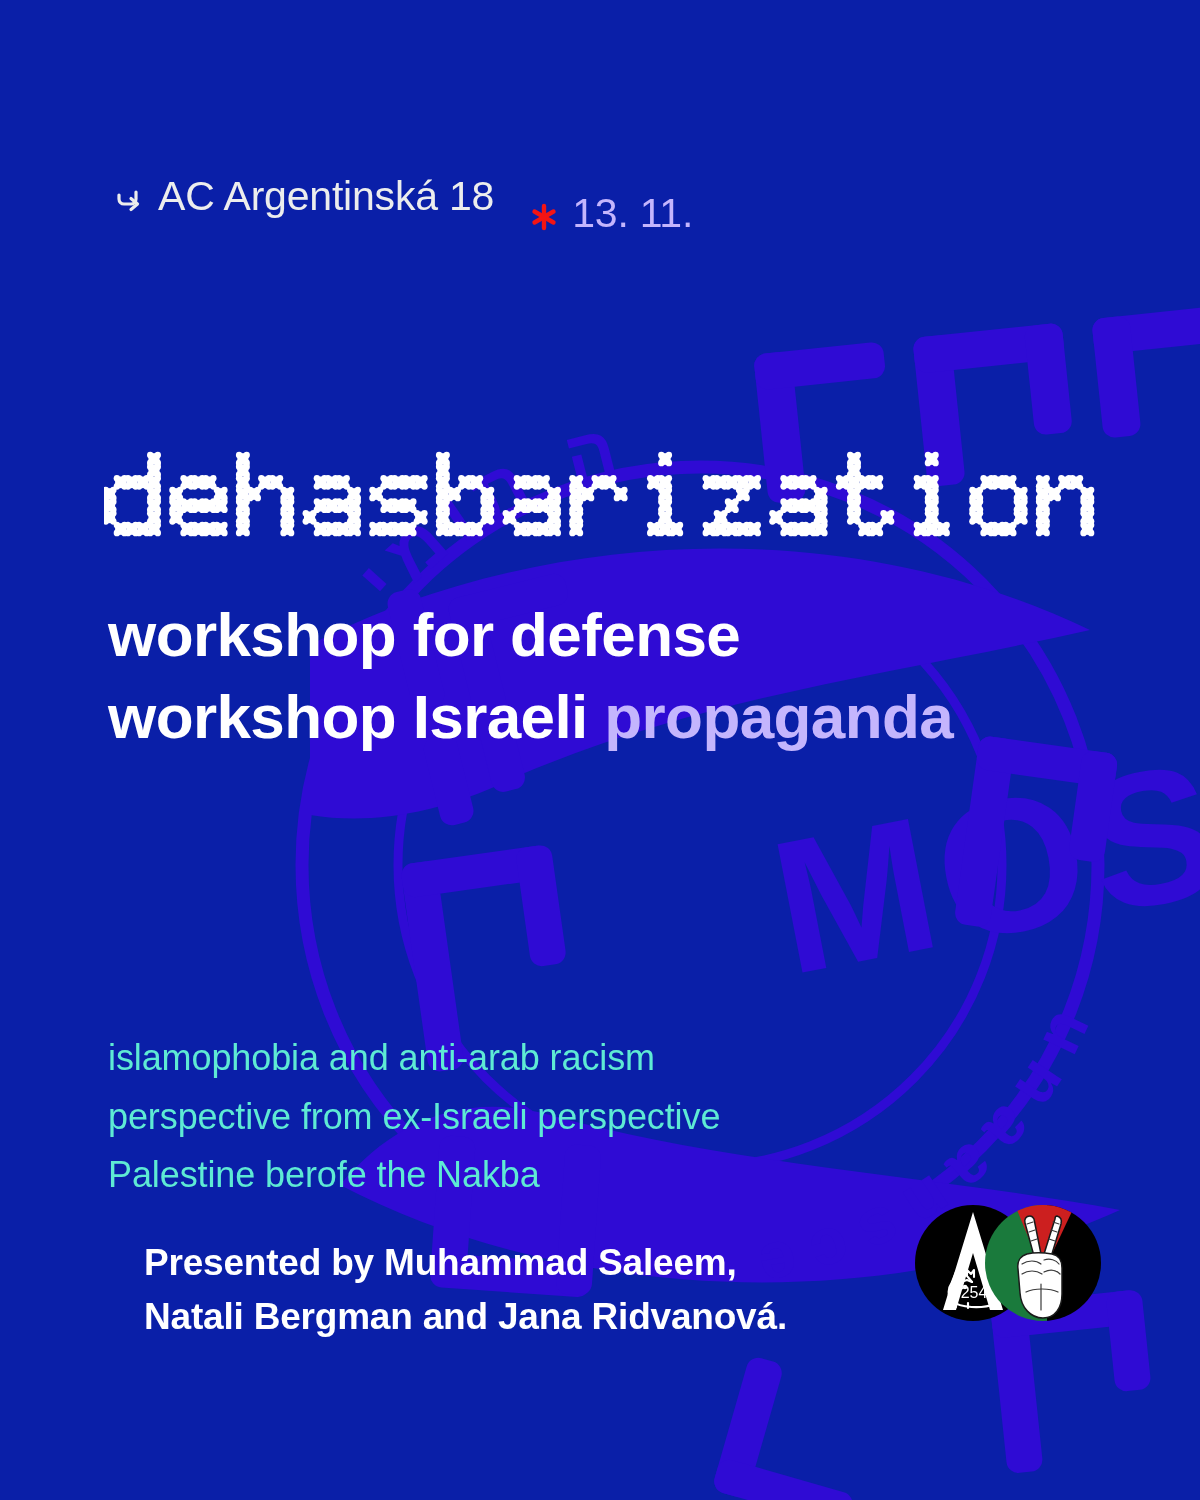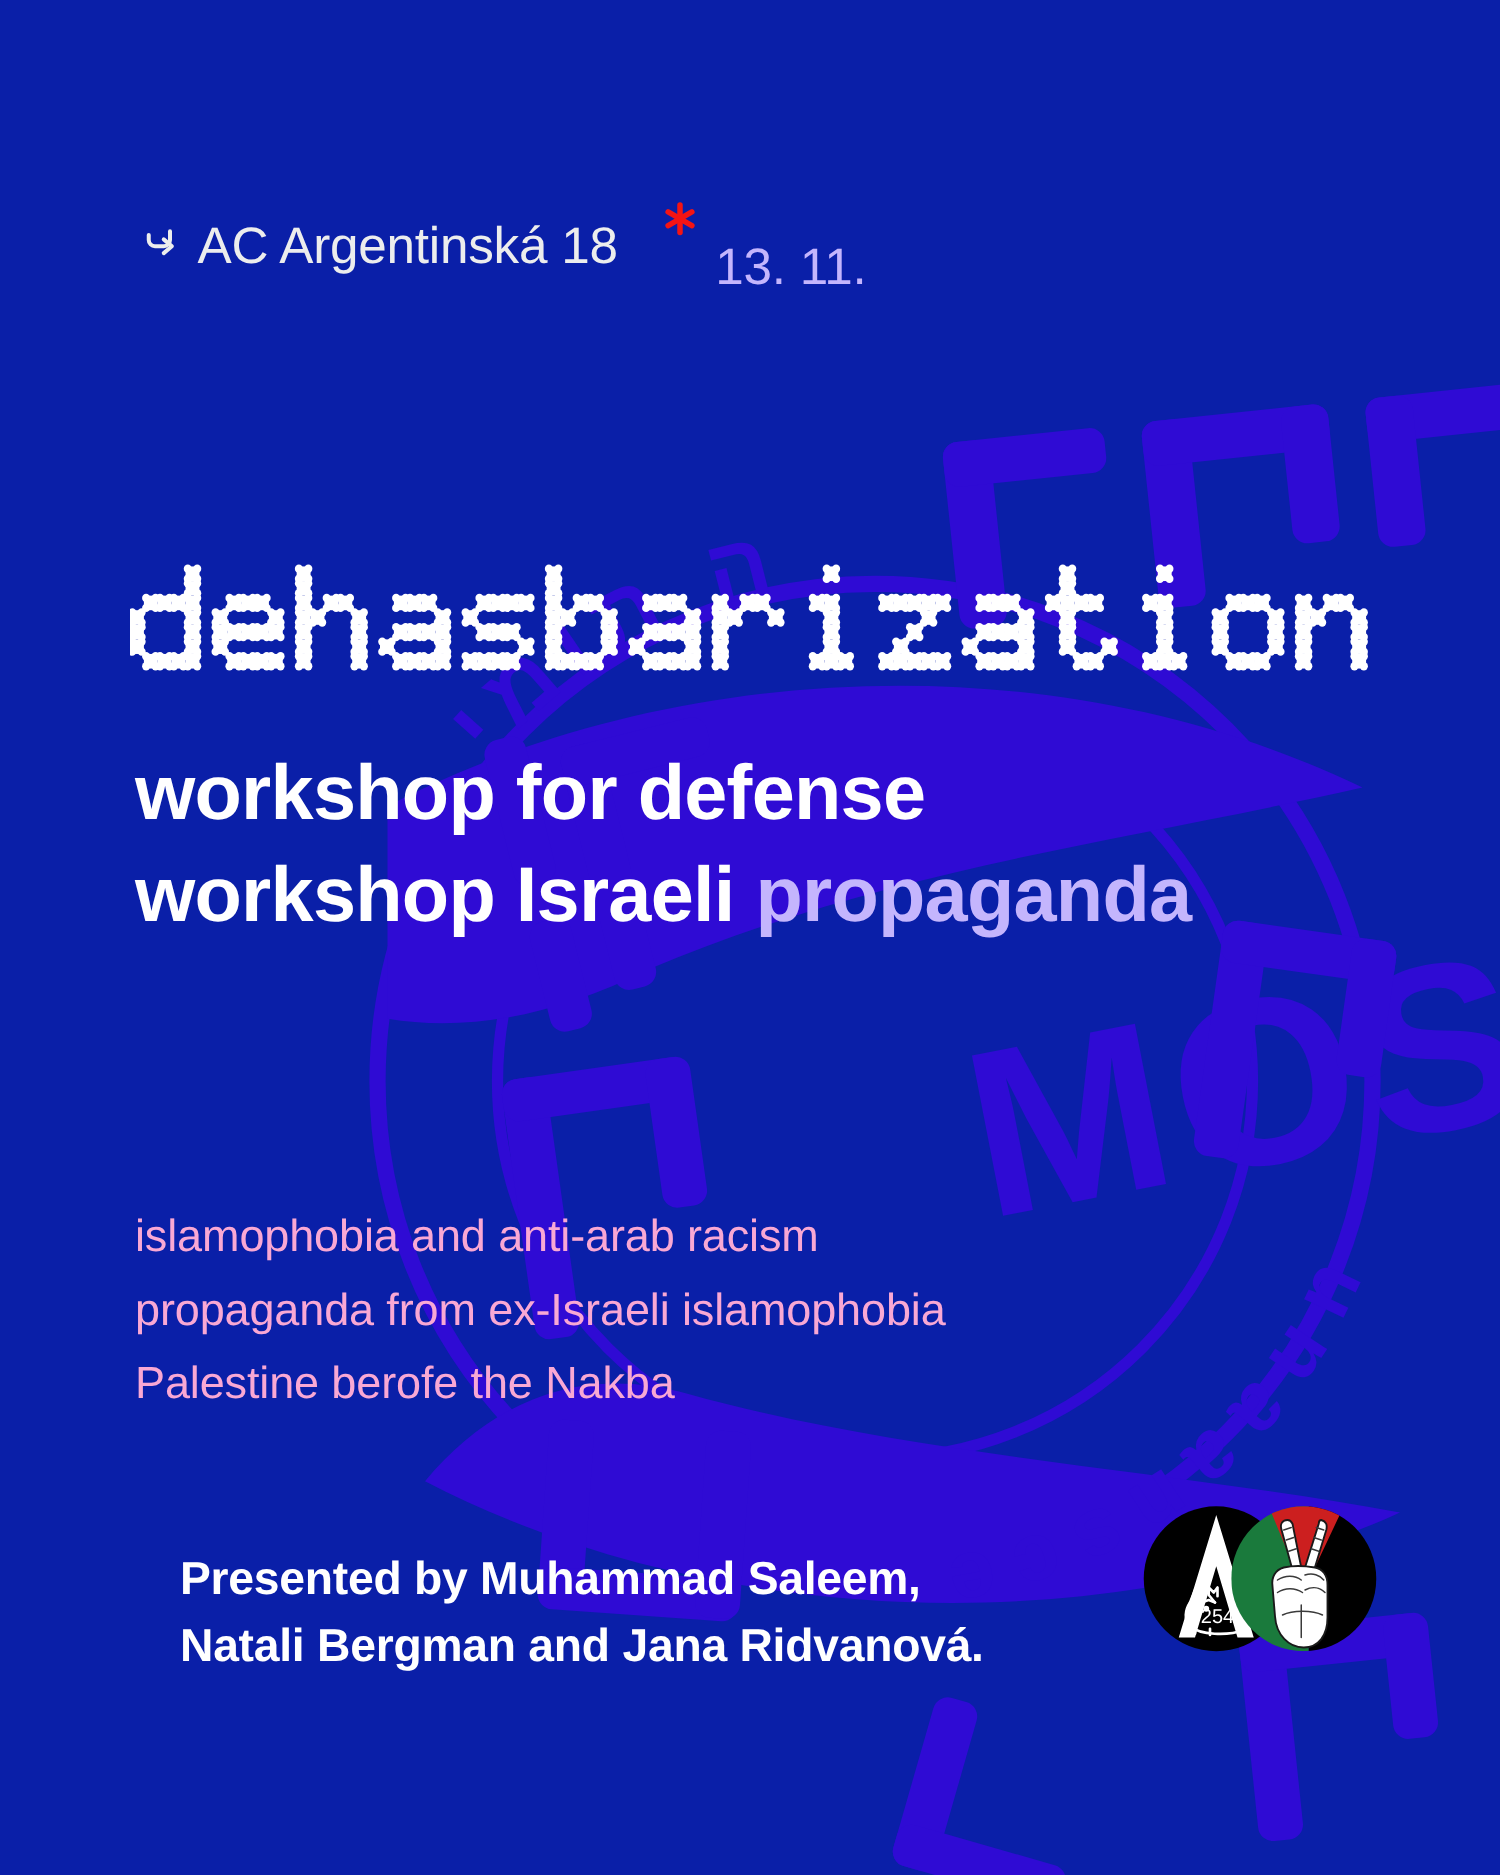--- a/index.html
+++ b/index.html
@@ -32,21 +32,21 @@
     position: absolute;
     left: 112px;
     top: 168px;
     display: flex;
     align-items: center;
     height: 56px;
     white-space: nowrap;
   }
   .meta-chunk {
     display: flex;
-    align-items: flex-start;
+    align-items: flex-end;
     gap: 12px;
   }
   .meta-gap { width: 34px; }
   .meta-text {
     font-size: 41px;
     font-weight: 400;
     letter-spacing: -0.2px;
     color: #eceded;
     line-height: 1;
   }
@@ -81,23 +81,23 @@
     font-weight: 700;
     line-height: 1.33;
     letter-spacing: -0.6px;
   }
   #subtitle .accent { color: #c4b5fd; }
 
   
   #topics {
     position: absolute;
     left: 108px;
-    top: 960px;
+    top: 1029px;
     width: 1000px;
-    color: #f9a8d4;
+    color: #5eead4;
     font-size: 36px;
     font-weight: 400;
     letter-spacing: -0.1px;
   }
   #topics .topic-line {
     line-height: 1.63;
     white-space: nowrap;
   }
 
   
@@ -443,21 +443,21 @@
     </svg>
   </div>
 
   <div id="subtitle">
     <div>workshop for defense</div>
     <div><span>workshop Israeli </span><span class="accent">propaganda</span></div>
   </div>
 
   <div id="topics">
     <div class="topic-line">islamophobia and anti-arab racism</div>
-    <div class="topic-line">propaganda from ex-Israeli islamophobia</div>
+    <div class="topic-line">perspective from ex-Israeli perspective</div>
     <div class="topic-line">Palestine berofe the Nakba</div>
   </div>
 
   <div id="credits">
     <div class="credit-line">Presented by Muhammad Saleem,</div>
     <div class="credit-line">Natali Bergman and Jana Ridvanová.</div>
   </div>
 
   <div id="logo-lockup">
     <svg width="196" height="130" viewBox="0 0 196 130" xmlns="http://www.w3.org/2000/svg">

